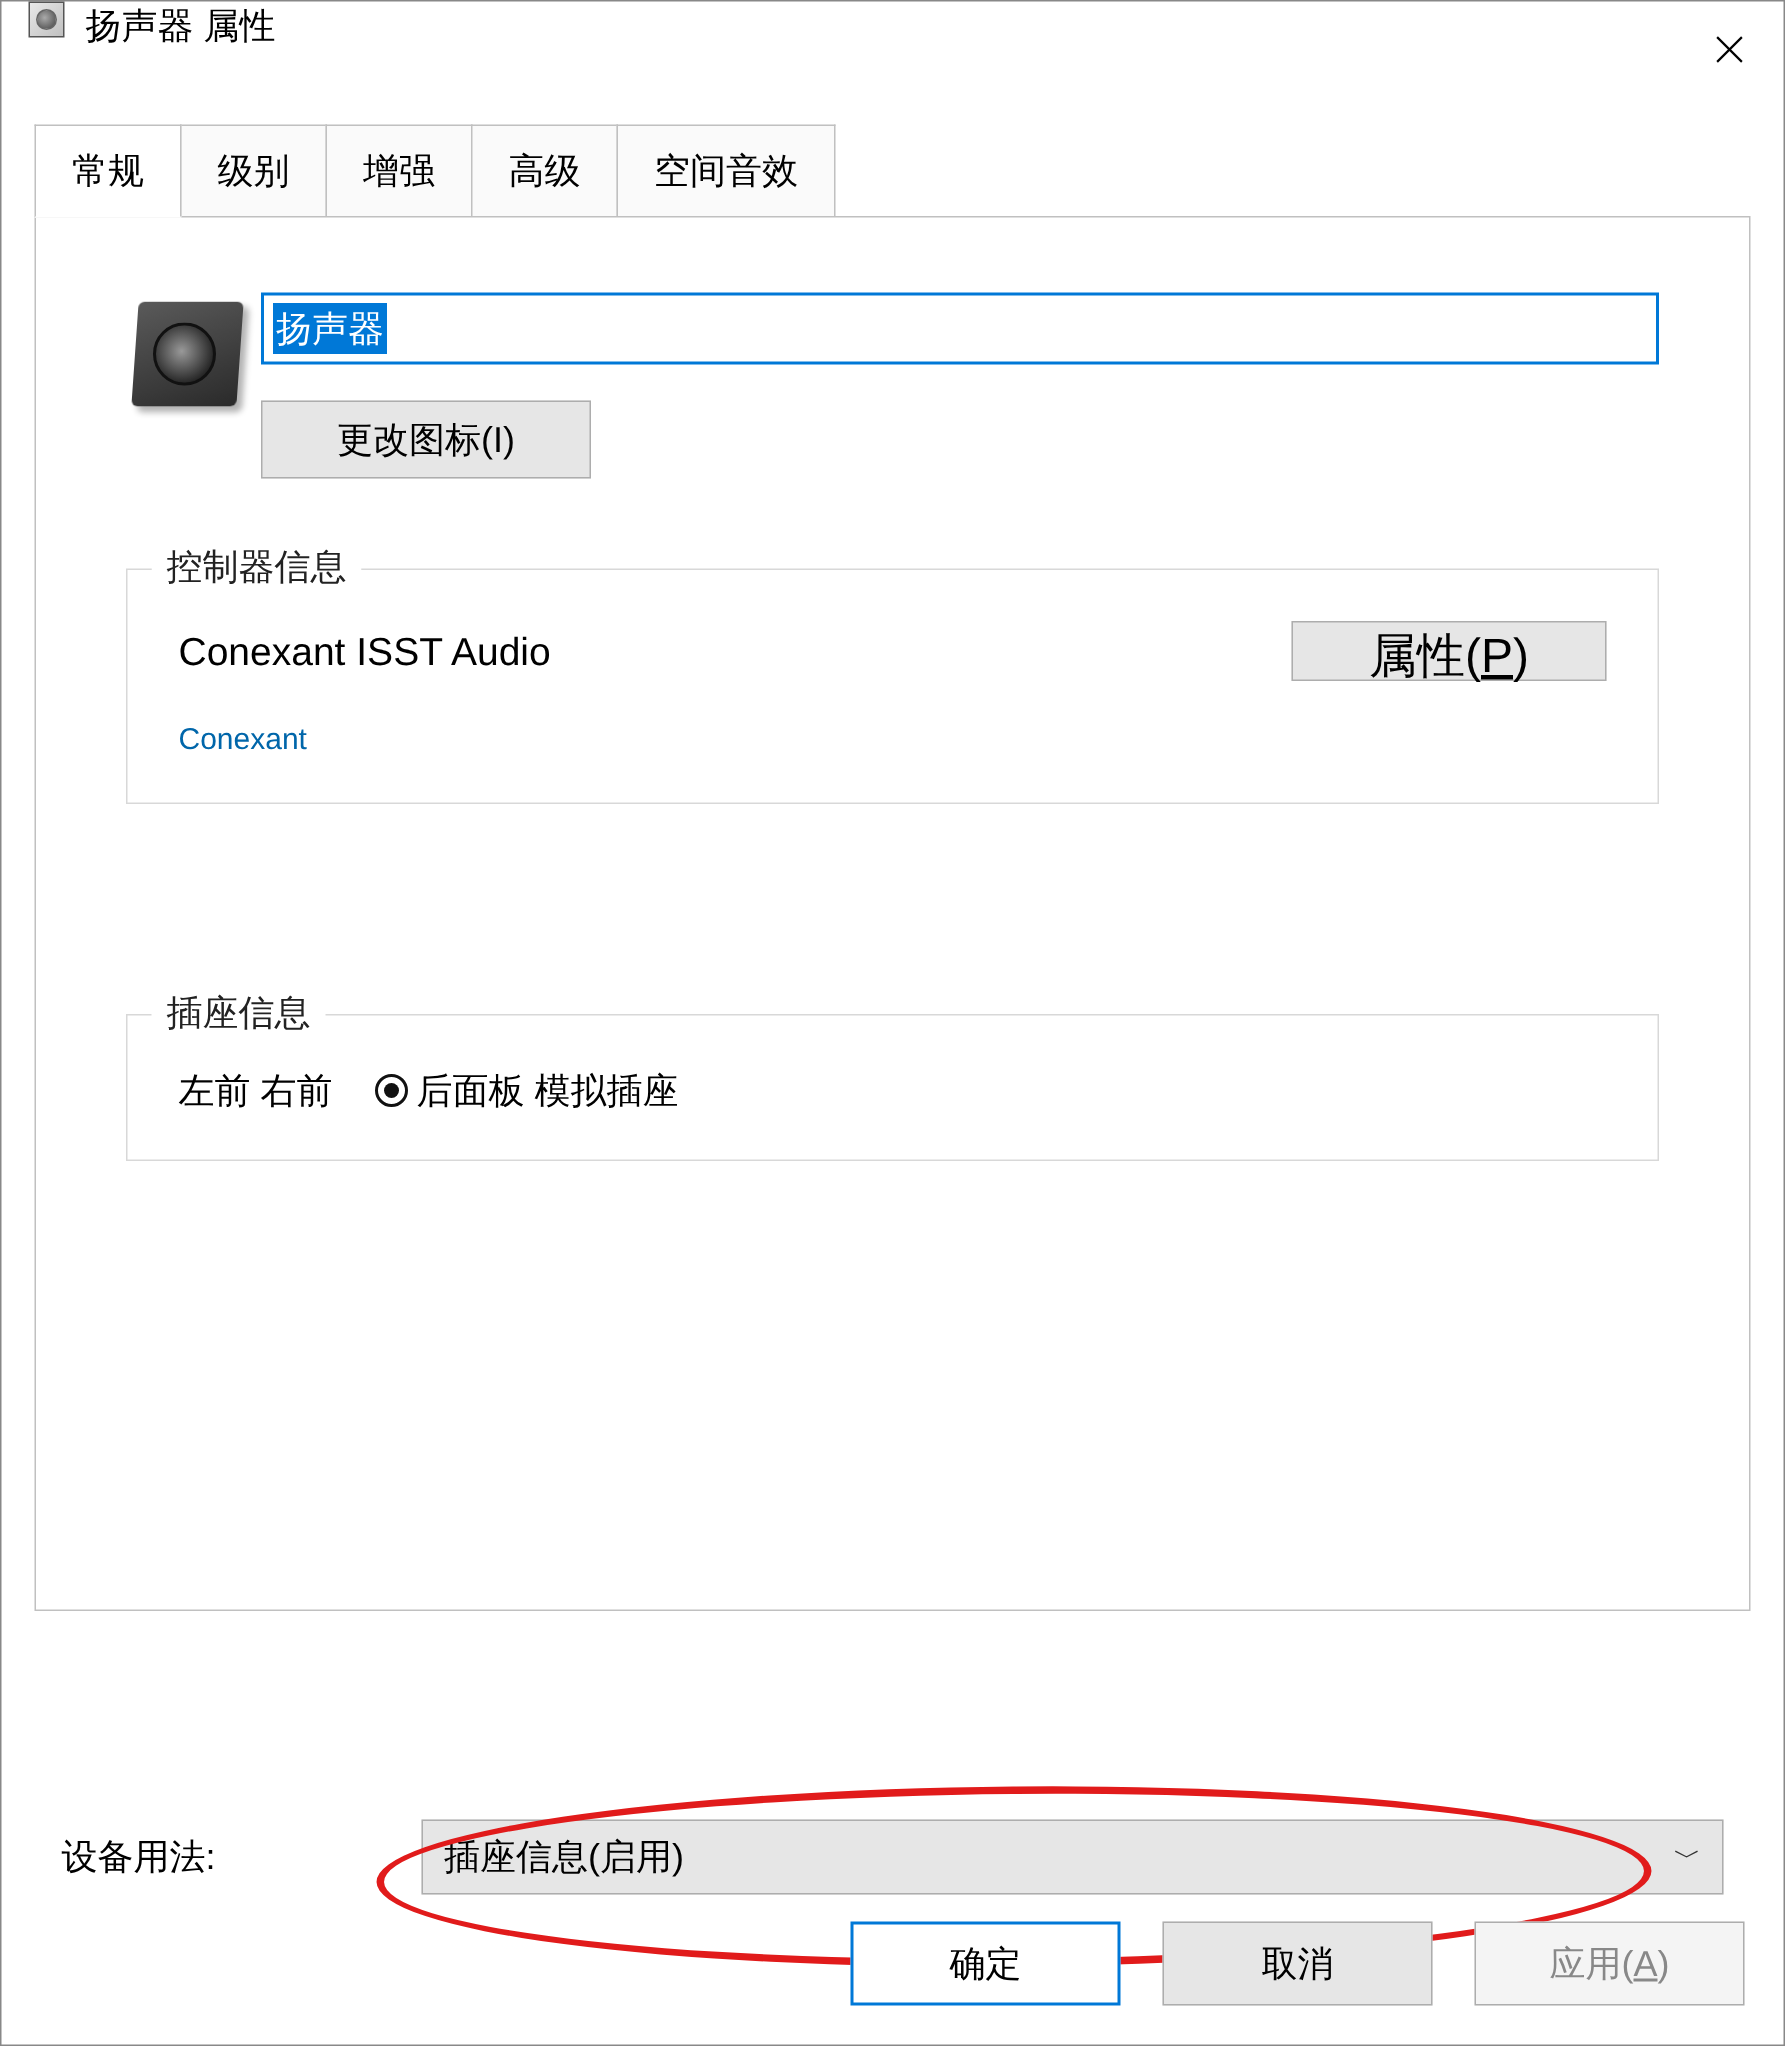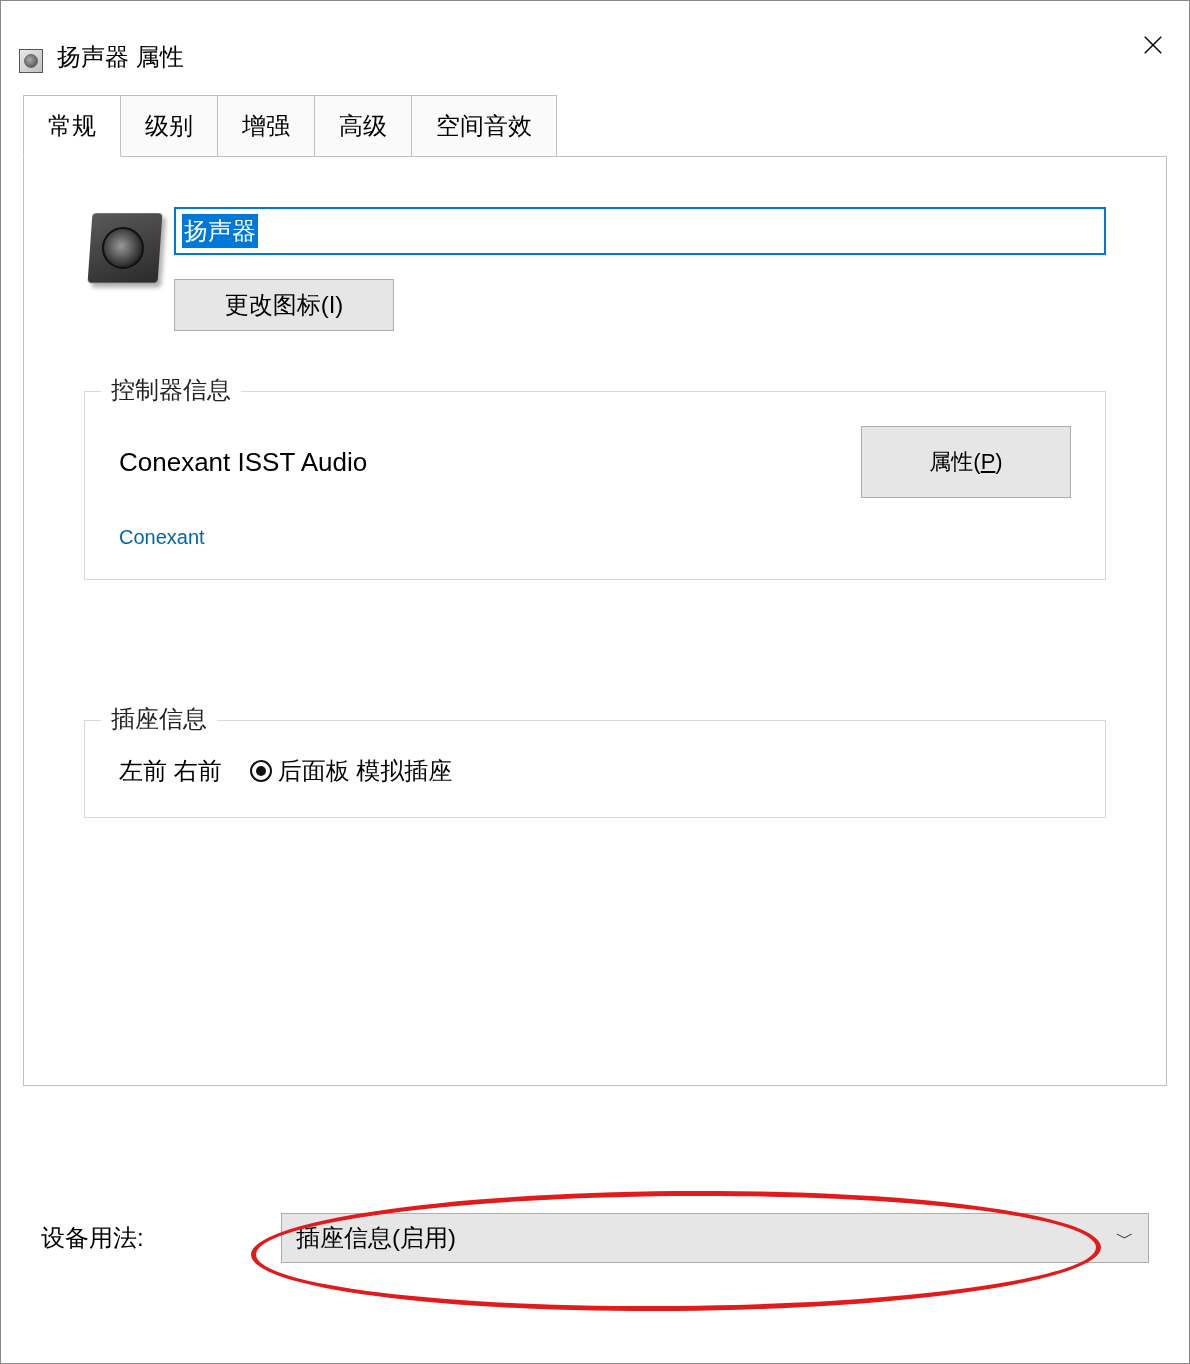--- a/index.html
+++ b/index.html
@@ -13,24 +13,23 @@
   }
   .window {
     width: 1190px; height: 1364px;
     border: 1px solid #888;
     background: #fff;
     position: relative;
   }
   .titlebar {
     height: 60px;
     display: flex;
-    align-items: flex-end;
+    align-items: flex-start;
     padding: 0 18px 0 18px;
     position: relative;
-    margin-top: 12px;
   }
   .titlebar-icon {
     width: 24px; height: 24px;
     margin-right: 14px;
     border: 1px solid #555;
     background: linear-gradient(135deg, #e8e8e8, #c0c0c0);
     position: relative;
   }
   .titlebar-icon::after {
     content: "";
@@ -150,24 +149,24 @@
   }
   .ctrl-row {
     display: flex;
     justify-content: space-between;
     align-items: center;
   }
   .ctrl-name {
     font-size: 26px;
   }
   .props-btn {
-    width: 210px; height: 72px;
+    width: 210px; height: 40px;
     background: #e6e6e6;
     border: 1px solid #adadad;
-    font-size: 22px;
+    font-size: 32px;
     cursor: pointer;
   }
   .vendor {
     margin-top: 28px;
     color: #0066aa;
     font-size: 20px;
   }
 
   .jack-row {
     display: flex;
@@ -321,14 +320,25 @@
   <div class="usage-row">
     <div class="usage-label">设备用法:</div>
     <div class="usage-select">
       <span>插座信息(启用)</span>
       <span class="chevron">﹀</span>
     </div>
   </div>
 
   <div class="highlight-ellipse"></div>
 
+  <div class="buttons">
+    <button class="btn primary">
+      <span>确定</span>
+    </button>
+    <button class="btn">
+      <span>取消</span>
+    </button>
+    <button class="btn disabled">
+      <span>应用(</span><span class="underline">A</span><span>)</span>
+    </button>
+  </div>
 
 </div>
 
 </body></html>

